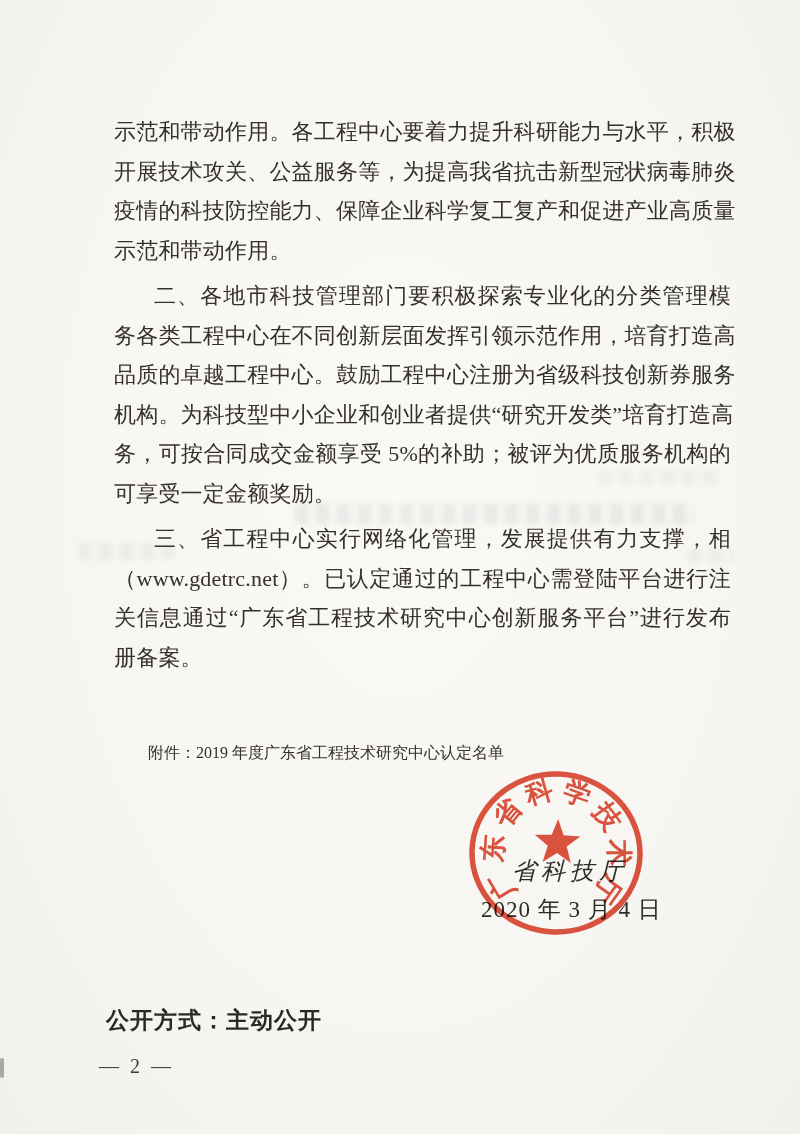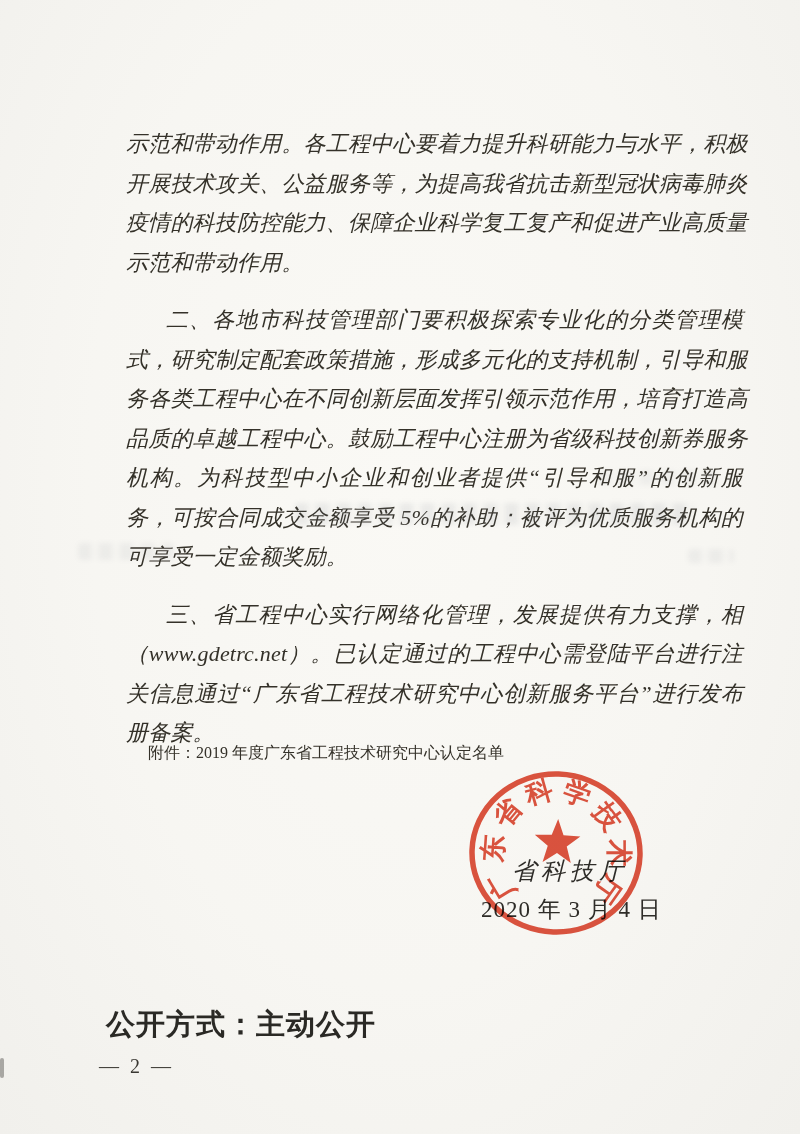--- a/index.html
+++ b/index.html
@@ -19,21 +19,21 @@
     font-family: "Liberation Serif", "DejaVu Serif", serif;
     color: #343129;
   }
   
   .body-text {
     position: absolute;
     left: 108px;
     top: 106px;
     width: 617px;
   }
-  .para { margin: 18px; padding: 0; font-style: italic; }
+  .para { margin: 6px; padding: 0; }
   .line {
     display: block;
     width: 617px;
     height: 39.5px;
     line-height: 39.5px;
     font-size: 22px;
     text-align: justify;
     text-align-last: justify;
     white-space: nowrap;
     letter-spacing: 0.2px;
@@ -89,21 +89,21 @@
   }
   .seal text {
     font-family: "Liberation Serif", "DejaVu Serif", serif;
     font-weight: bold;
   }
 
   .footer-disclosure {
     position: absolute;
     left: 106px;
     top: 1005px;
-    font-size: 29px;
+    font-size: 23px;
     font-weight: bold;
     font-family: "Liberation Sans", "DejaVu Sans", sans-serif;
     color: #2a2925;
     letter-spacing: 1px;
     white-space: nowrap;
   }
   .page-number {
     position: absolute;
     left: 99px;
     top: 1055px;
@@ -147,24 +147,23 @@
 
   <main class="body-text">
     <p class="para">
       <span class="line">示范和带动作用。各工程中心要着力提升科研能力与水平，积极</span>
       <span class="line">开展技术攻关、公益服务等，为提高我省抗击新型冠状病毒肺炎</span>
       <span class="line">疫情的科技防控能力、保障企业科学复工复产和促进产业高质量</span>
       <span class="line short">示范和带动作用。</span>
     </p>
     <p class="para">
       <span class="line indent">二、各地市科技管理部门要积极探索专业化的分类管理模</span>
-      <span class="line">式，研究制定配套政策措施，形成多元化的支持机制，引导和服</span>
       <span class="line">务各类工程中心在不同创新层面发挥引领示范作用，培育打造高</span>
       <span class="line">品质的卓越工程中心。鼓励工程中心注册为省级科技创新券服务</span>
-      <span class="line">机构。为科技型中小企业和创业者提供“引导和服”的创新服</span>
+      <span class="line">机构。为科技型中小企业和创业者提供“研究开发类”培育打造高</span>
       <span class="line">务，可按合同成交金额享受 5%的补助；被评为优质服务机构的</span>
       <span class="line short">可享受一定金额奖励。</span>
     </p>
     <p class="para">
       <span class="line indent">三、省工程中心实行网络化管理，发展提供有力支撑，相</span>
       <span class="line">（www.gdetrc.net）。已认定通过的工程中心需登陆平台进行注</span>
       <span class="line">关信息通过“广东省工程技术研究中心创新服务平台”进行发布</span>
       <span class="line short">册备案。</span>
     </p>
   </main>

